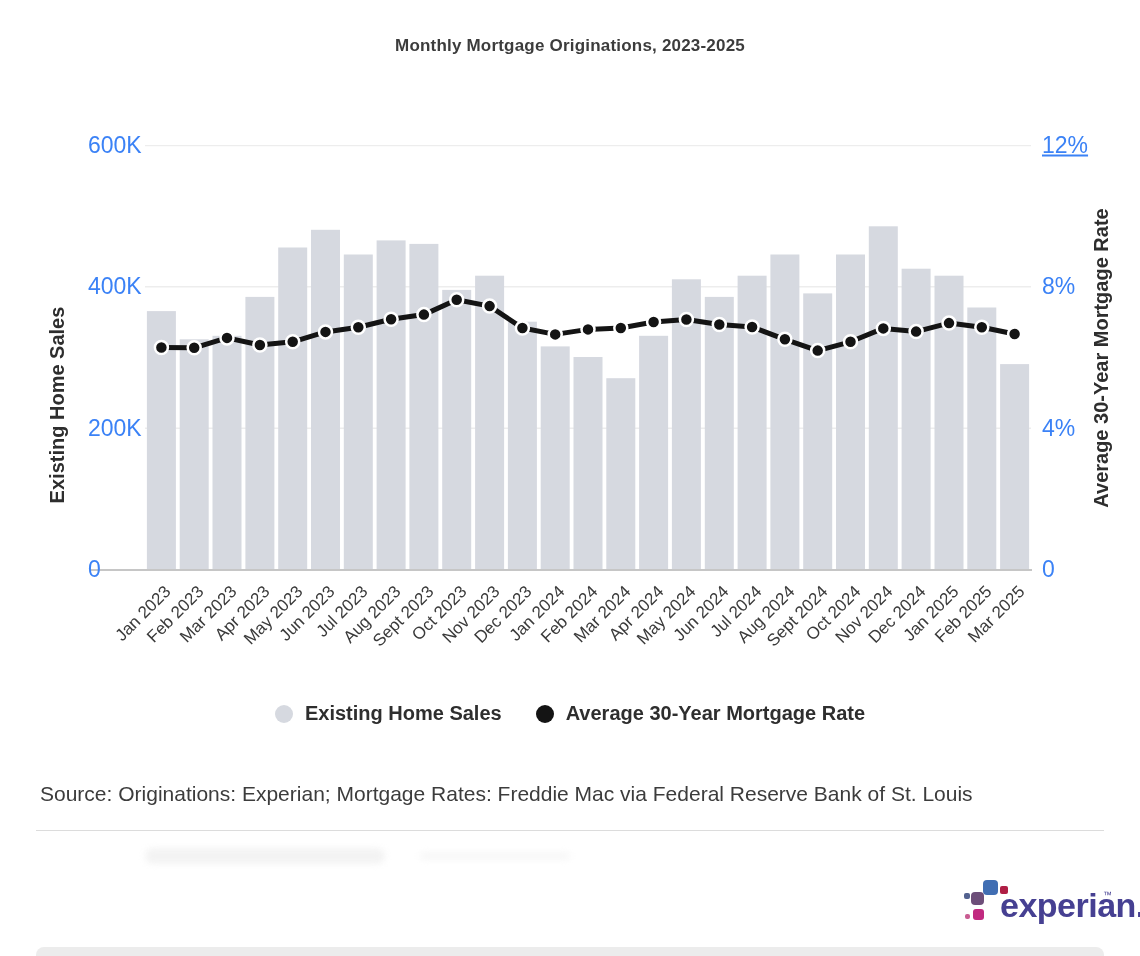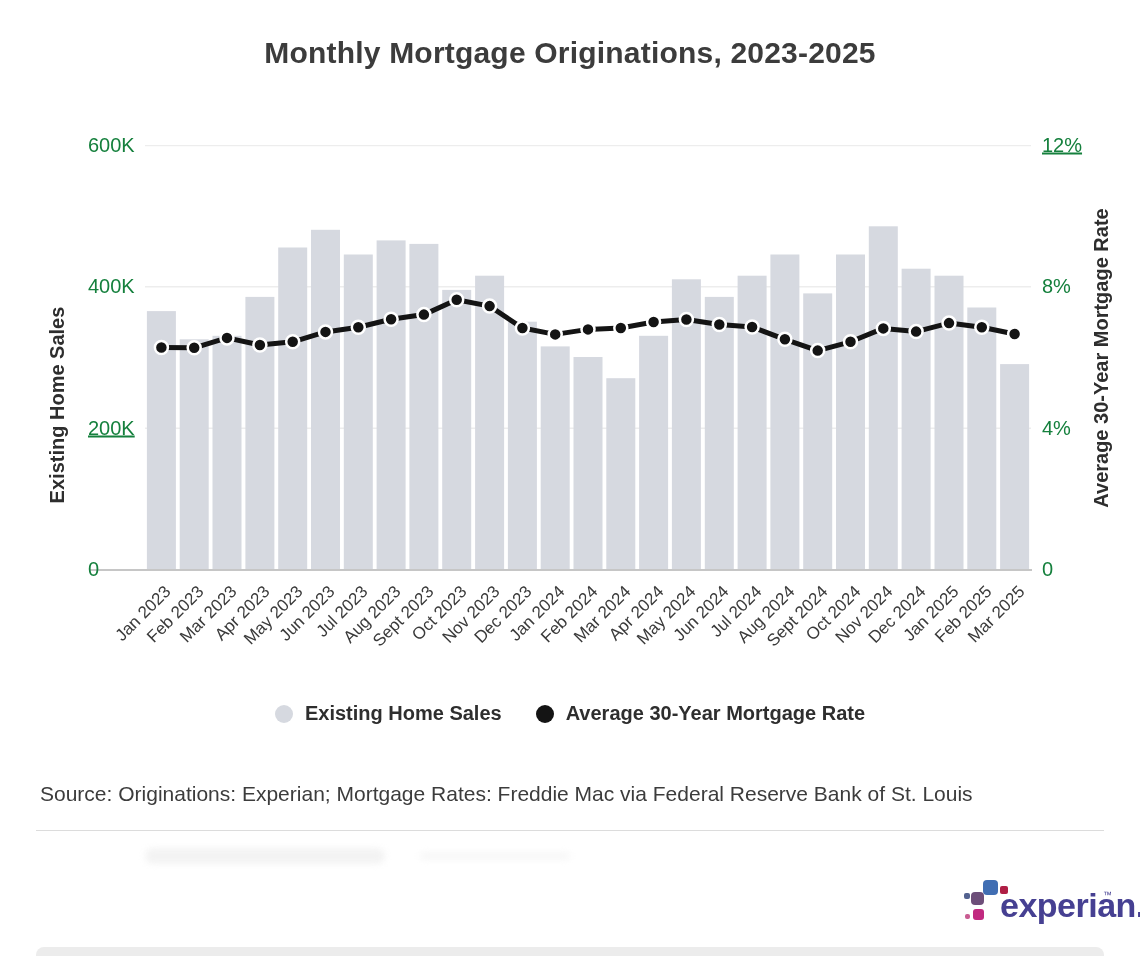--- a/index.html
+++ b/index.html
@@ -1,21 +1,21 @@
 <!DOCTYPE html>
 <html><head>
 <meta charset="utf-8">
 <style>
   html,body{margin:0;padding:0;background:#fff;}
   #frame{position:relative;width:1140px;height:956px;background:#ffffff;overflow:hidden;
          font-family:"Liberation Sans","DejaVu Sans",sans-serif;}
   .chart-title{position:absolute;top:36px;left:0;width:1140px;text-align:center;
-               font-size:30px;font-weight:bold;color:#3c3c3c;letter-spacing:.2px;}
+               font-size:17px;font-weight:bold;color:#3c3c3c;letter-spacing:.2px;}
   #plot-svg{position:absolute;left:90px;top:145px;}
-  .tick{position:absolute;font-size:20px;color:#15803d;white-space:nowrap;transform:translateY(-50%);}
+  .tick{position:absolute;font-size:23px;color:#3b82f6;white-space:nowrap;transform:translateY(-50%);}
   .xlabel{position:absolute;width:130px;text-align:right;font-size:17px;color:#3a3a3a;
           white-space:nowrap;transform-origin:100% 0;transform:rotate(-45deg);}
   .axis-title{position:absolute;font-weight:bold;font-size:20px;color:#2e2e2e;white-space:nowrap;
               transform:translate(-50%,-50%) rotate(-90deg);}
   .legend{position:absolute;top:702px;left:0;width:1140px;display:flex;justify-content:center;
           align-items:center;gap:34px;}
   .legend-item{display:flex;align-items:center;gap:12px;}
   .legend-swatch{width:18px;height:18px;border-radius:50%;}
   .legend-label{font-size:20px;font-weight:bold;color:#2e2e2e;}
   .source-note{position:absolute;left:40px;top:782px;font-size:21px;color:#3c3c3c;}
@@ -96,21 +96,21 @@
       <circle cx="793.3" cy="183.4" r="6.5" fill="#141414" stroke="#FFFFFF" stroke-width="2.5"></circle>
       <circle cx="826.1" cy="186.6" r="6.5" fill="#141414" stroke="#FFFFFF" stroke-width="2.5"></circle>
       <circle cx="859.0" cy="178.1" r="6.5" fill="#141414" stroke="#FFFFFF" stroke-width="2.5"></circle>
       <circle cx="891.8" cy="182.3" r="6.5" fill="#141414" stroke="#FFFFFF" stroke-width="2.5"></circle>
       <circle cx="924.6" cy="189.0" r="6.5" fill="#141414" stroke="#FFFFFF" stroke-width="2.5"></circle>
     </svg>
 
   <div id="left-ticks">
       <div class="tick" style="left: 88px; top: 145px;">600K</div>
       <div class="tick" style="left: 88px; top: 286.333px;">400K</div>
-      <div class="tick" style="left: 88px; top: 427.667px; text-decoration: underline;">200K</div>
+      <div class="tick" style="left: 88px; top: 427.667px;">200K</div>
       <div class="tick" style="left: 88px; top: 569px;">0</div>
     </div>
   <div id="right-ticks">
       <div class="tick" style="left: 1042px; top: 145px; text-decoration: underline;">12%</div>
       <div class="tick" style="left: 1042px; top: 286.333px;">8%</div>
       <div class="tick" style="left: 1042px; top: 427.667px;">4%</div>
       <div class="tick" style="left: 1042px; top: 569px;">0</div>
     </div>
   <div id="x-labels">
       <div class="xlabel" style="left: 31.4074px; top: 582px;">Jan 2023</div>

